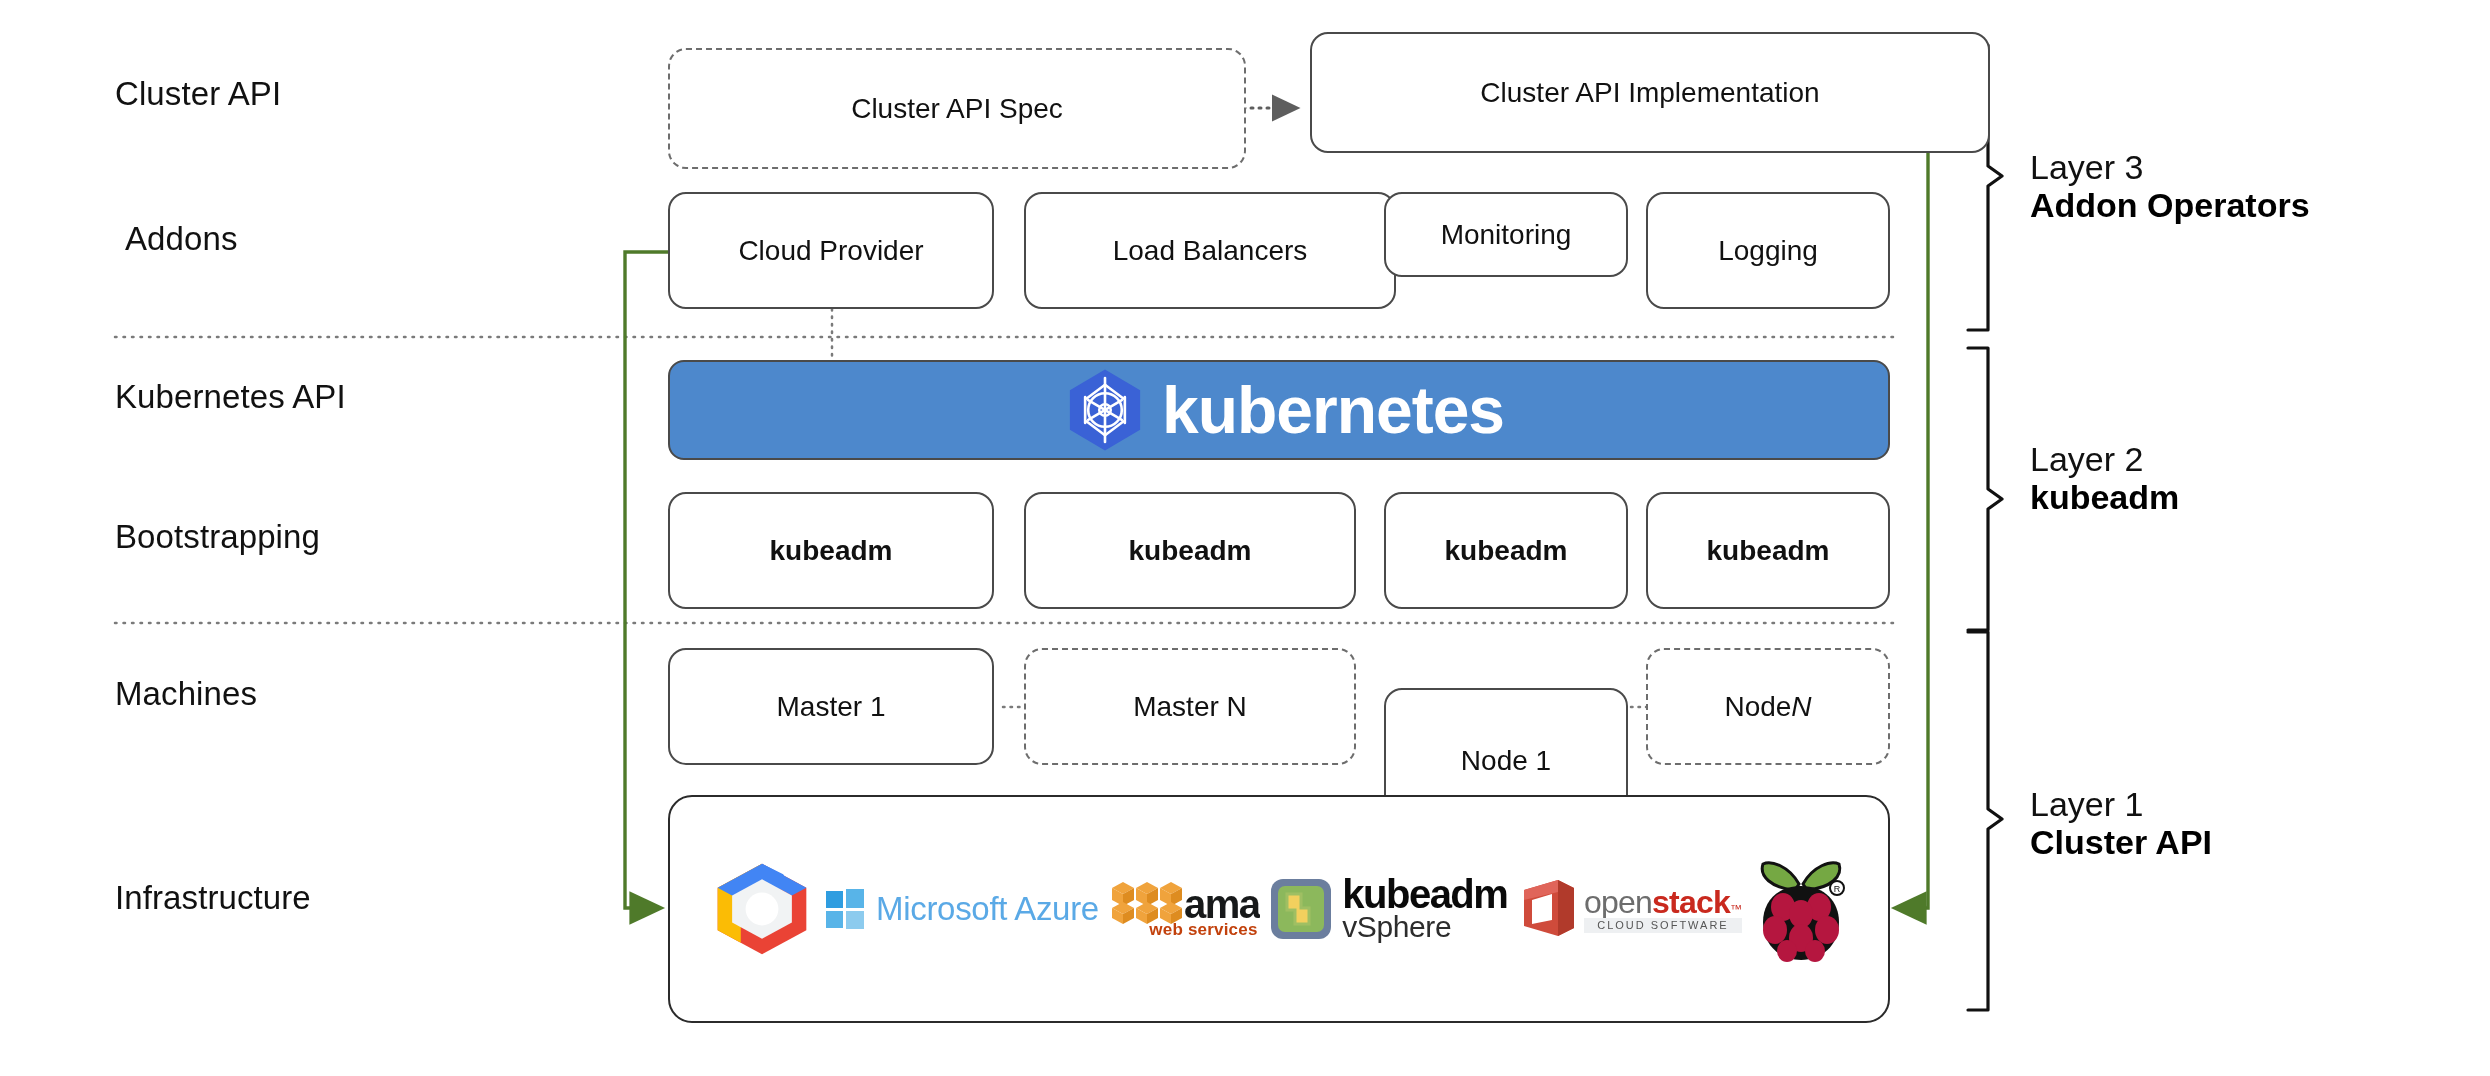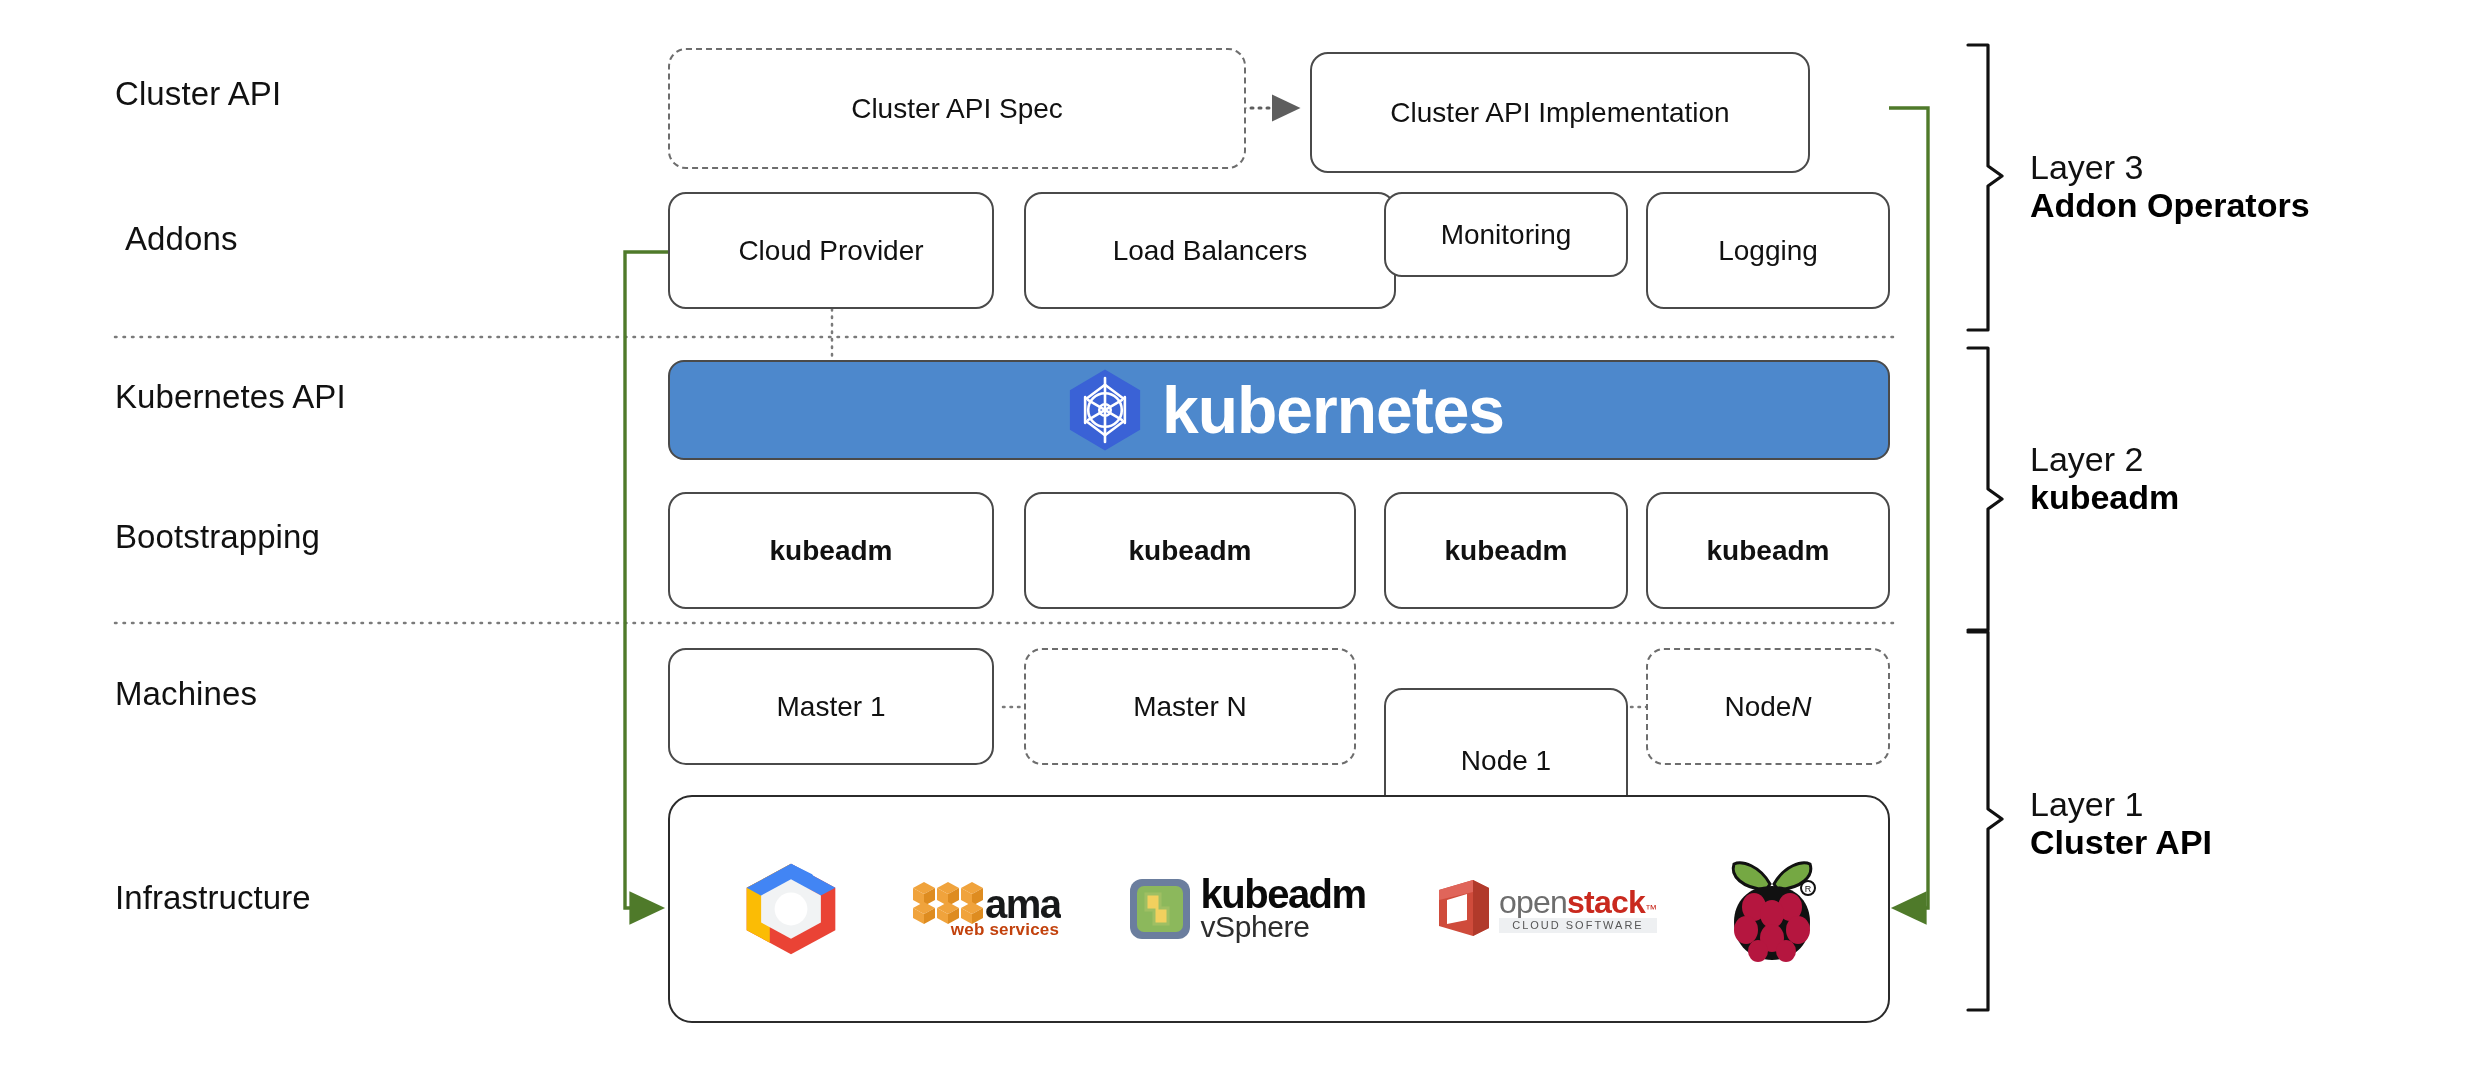--- a/index.html
+++ b/index.html
@@ -135,21 +135,21 @@
 
   <div class="rowlabel" style="left:115px;top:75px;">Cluster API</div>
   <div class="rowlabel" style="left:125px;top:220px;">Addons</div>
   <div class="rowlabel" style="left:115px;top:378px;">Kubernetes API</div>
   <div class="rowlabel" style="left:115px;top:518px;">Bootstrapping</div>
   <div class="rowlabel" style="left:115px;top:675px;">Machines</div>
   <div class="rowlabel" style="left:115px;top:879px;">Infrastructure</div>
 
   <div class="box dashed" style="left:668px;top:48px;width:578px;height:121px;">Cluster API Spec</div>
 
-  <div class="box" style="left:1310px;top:52px;width:500px;height:121px;">Cluster API Implementation</div>
+  <div class="box" style="left:1310px;top:32px;width:680px;height:121px;">Cluster API Implementation</div>
 
   <div class="box" style="left:668px;top:192px;width:326px;height:117px;">Cloud Provider</div>
   <div class="box" style="left:1024px;top:192px;width:372px;height:117px;">Load Balancers</div>
   <div class="box" style="left:1384px;top:192px;width:244px;height:85px;">Monitoring</div>
   <div class="box" style="left:1646px;top:192px;width:244px;height:117px;">Logging</div>
 
   <div class="k8s-banner" style="left:668px;top:360px;width:1222px;height:100px;padding-left:12px;">
     <svg width="78" height="84" viewBox="0 0 100 110">
       <polygon points="50,2 96,29 96,81 50,108 4,81 4,29" fill="#3a62d6"></polygon>
       <g fill="none" stroke="#ffffff" stroke-width="3.4" stroke-linecap="round">
@@ -189,20 +189,29 @@
         <svg width="106" height="98" viewBox="0 0 110 100">
           <path d="M55 3 L101 28 L101 72 L55 97 L9 72 L9 28 Z" fill="#ea4335"></path>
           <path d="M55 3 L9 28 L9 72 L33 85 L33 50 L55 38 Z" fill="#fbbc05"></path>
           <path d="M55 3 L9 28 L33 41 L55 29 L86 29 L77 14 Z" fill="#4285f4"></path>
           <path d="M55 3 L101 28 L86 36 L55 19 Z" fill="#4285f4"></path>
           <path d="M55 19 L86 36 L86 64 L55 81 L24 64 L24 36 Z" fill="#f1f3f4"></path>
           <circle cx="55" cy="50" r="17" fill="#ffffff"></circle>
         </svg>
       </div>
 
+      <div class="logo azure">
+        <svg width="40" height="40" viewBox="0 0 40 40">
+          <rect x="0" y="2" width="17" height="17" fill="#2f9de0"></rect>
+          <rect x="20" y="0" width="18" height="19" fill="#58b4e8"></rect>
+          <rect x="0" y="22" width="17" height="17" fill="#58b4e8"></rect>
+          <rect x="20" y="22" width="18" height="18" fill="#8ccbee"></rect>
+        </svg>
+        <span class="azure-text">Microsoft Azure</span>
+      </div>
 
       <div class="logo" style="flex-direction:column;align-items:center;">
         <svg width="150" height="46" viewBox="0 0 150 46" style="margin-bottom:-4px;">
           <g fill="#f0a33c">
             <g transform="translate(2,2)">
               <polygon points="0,8 11,2 22,8 11,14"></polygon>
                 <polygon points="0,8 11,14 11,26 0,20"></polygon>
               <polygon points="22,8 11,14 11,26 22,20" fill="#de8c20"></polygon>
             </g>
             <g transform="translate(26,2)">

